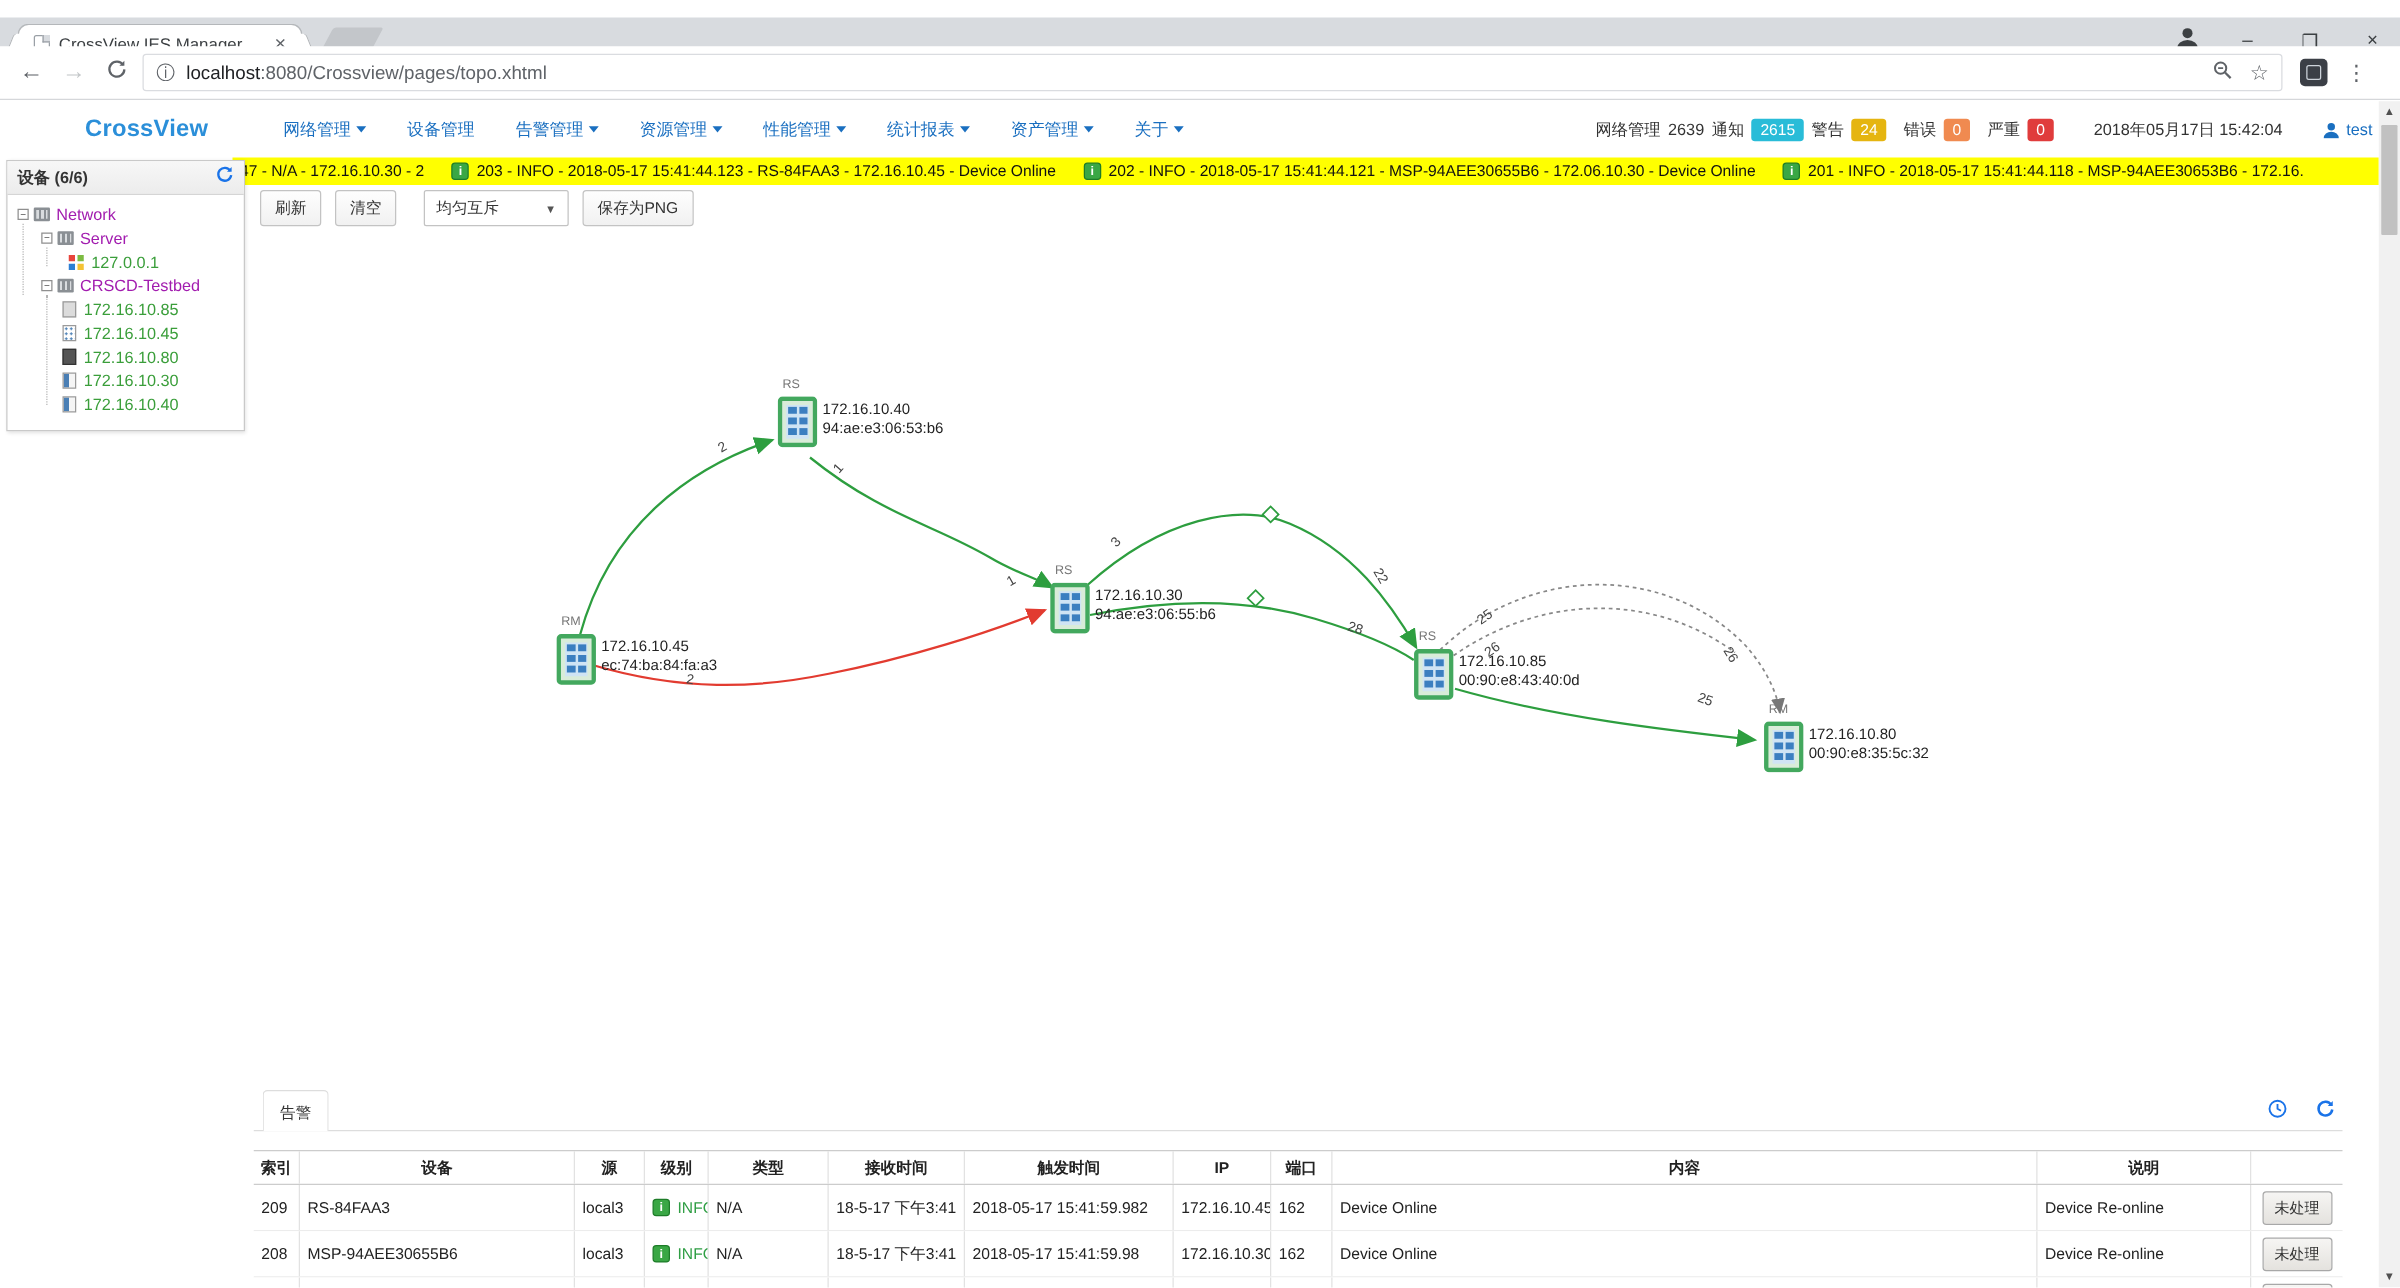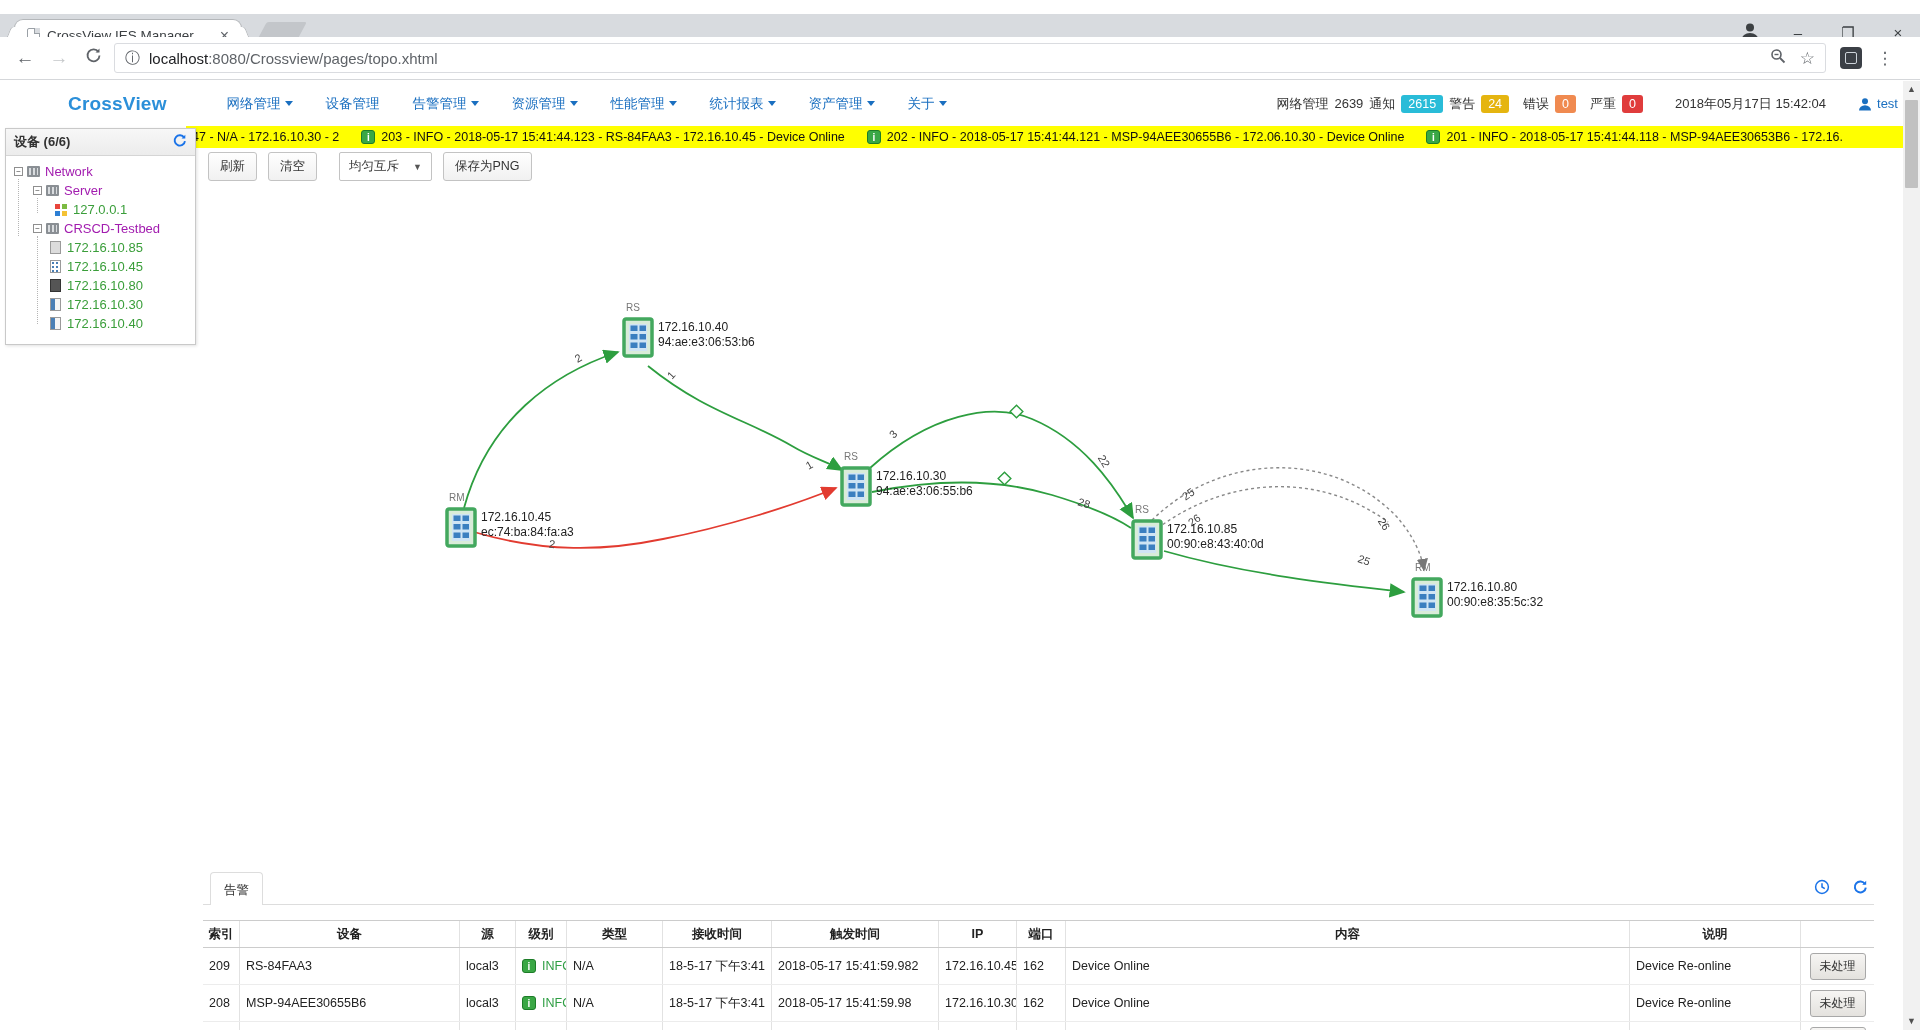--- a/index.html
+++ b/index.html
@@ -68,21 +68,21 @@
       linear-gradient(#2d7fd4 0 0) 0 7px/5px 5px no-repeat,
       linear-gradient(#f4c234 0 0) 7px 7px/5px 5px no-repeat; }
   .dev-ic { width:11px; height:13px; border:1px solid #9a9a9a; margin-right:6px; flex:0 0 auto; }
   .d85 { background:#dcdcdc; } .d45 { background:#fff; background-image:radial-gradient(#4a7fb5 1px, transparent 1px); background-size:4px 4px; }
   .d80 { background:#555; border-color:#333; } .d30 { background:linear-gradient(90deg,#4a7fb5 45%,#f5f5f5 45%); } .d40 { background:linear-gradient(90deg,#4a7fb5 45%,#f5f5f5 45%); }
   .guide { position:absolute; border-left:1px dotted #b5b5b5; z-index:1;}
 
   
   .topo-toolbar { position:absolute; left:208px; top:152px; display:flex; align-items:center; z-index:3; }
   .tbtn { border:1px solid #c3c3c3; background:linear-gradient(#fefefe,#f1f1f1); border-radius:3px; font-size:12.5px; color:#333; padding:5px 11px; margin-right:11px; cursor:pointer; white-space:nowrap;}
-  .tselect { border:1px solid #c3c3c3; background:#fff; border-radius:2px; font-size:12.5px; color:#333; padding:5px 9px; margin:0 11px 0 11px; width:93px; display:flex; justify-content:space-between; align-items:center; cursor:pointer;}
+  .tselect { border:1px solid #c3c3c3; background:#fff; border-radius:2px; font-size:12.5px; color:#333; padding:5px 9px; margin:0 11px 0 11px; width:116px; display:flex; justify-content:space-between; align-items:center; cursor:pointer;}
   .tselect .car { font-size:9px; color:#555; }
 
   
   .topo-svg { position:absolute; left:0; top:0; z-index:1; pointer-events:none; }
   .elabel { position:absolute; font-size:11px; color:#444; z-index:2; }
   .tnode { position:absolute; z-index:2; cursor:pointer; }
   .tnode-type { position:absolute; top:-15px; left:4px; font-size:10px; color:#777; }
   .tnode-text { position:absolute; left:36px; top:3px; font-size:12px; color:#222; line-height:15px; white-space:nowrap; }
 
   

